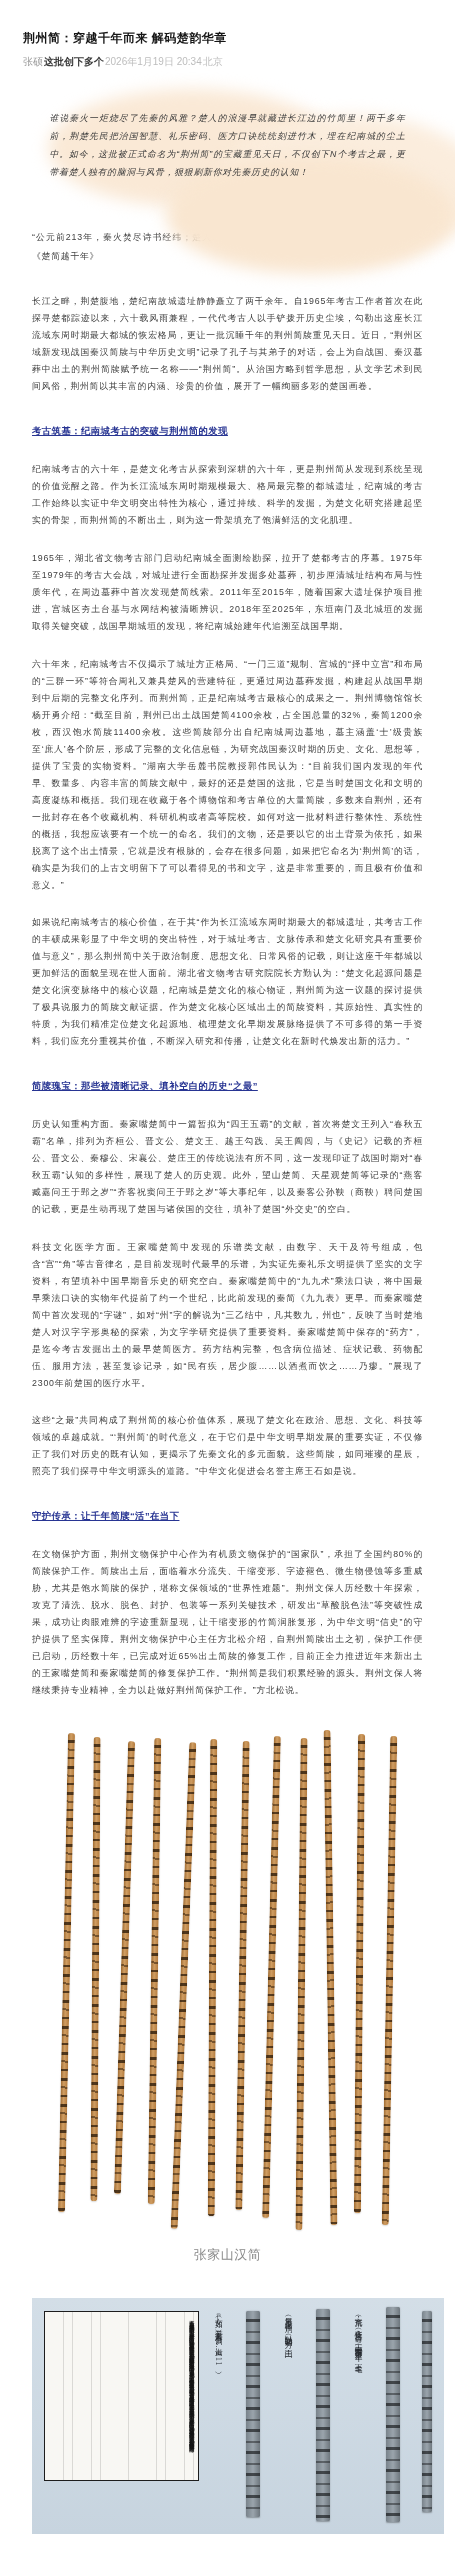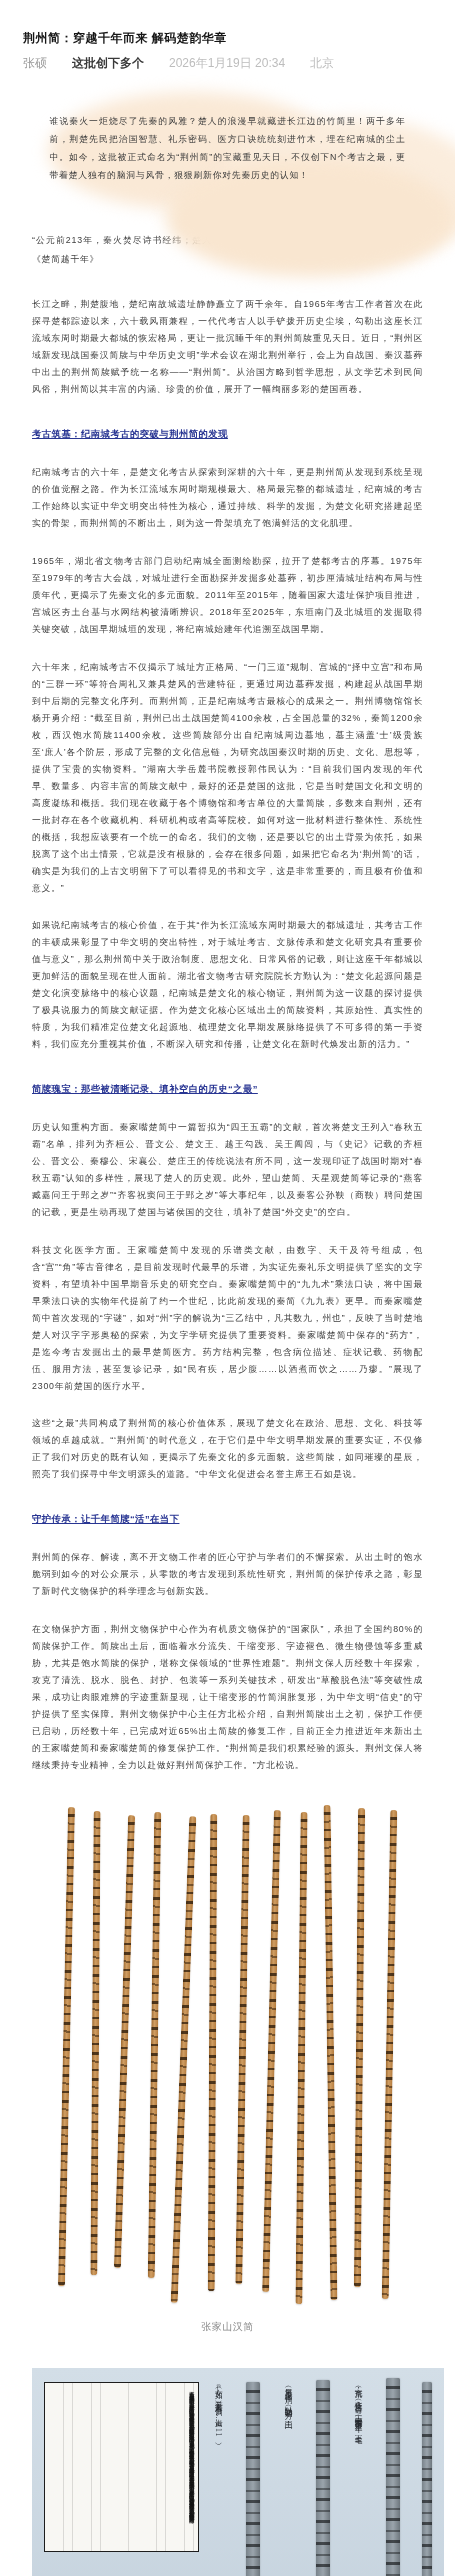--- a/index.html
+++ b/index.html
@@ -4,57 +4,57 @@
 <style>
   html,body{margin:0;padding:0;}
   body{
     width:455px; min-height:3298px; background:#ffffff;
     font-family:"Liberation Sans", sans-serif;
     color:#3f3f3f;
   }
   .page{position:relative; width:455px; overflow:hidden;}
   .header{padding:30px 23px 0 23px;}
   .title{font-size:12px; font-weight:700; color:#161616; letter-spacing:0.5px; line-height:1.35;}
-  .byline{margin-top:9.3px; font-size:12px; display:flex; gap:25px; align-items:center;}
+  .byline{margin-top:9.3px; font-size:10px; display:flex; gap:1px; align-items:center;}
   .byline .author{color:#9b9b9b;}
   .byline .account{color:#3a3a3a; font-weight:700;}
   .byline .datetime,.byline .location{color:#bdbdbd;}
   .content{padding:0 32px;}
   p.body-p{
     font-size:8.8px; line-height:17px; letter-spacing:0.8px;
     text-align:justify; margin:20.6px 0; color:#3e3e3e;
   }
   h2.section-h{
     font-size:9.3px; font-weight:700; color:#283593;
     letter-spacing:0.5px; margin:30px 0 23px 0;text-decoration:underline;
   }
   
   .intro-wrap{position:relative; margin-top:25px; padding:14.4px 17.5px 15.5px 17.5px;}
   .blob{position:absolute; filter:blur(8.2px); background:#fae9d6; border-radius:50%; z-index:0;}
   .blob.b1{left:15.5px; top:-5.2px; width:289px; height:118px;}
   .blob.b2{right:-62px; top:20.6px; width:268px; height:144px; background:#fbeddd;}
   .blob.b3{left:134px; top:62px; width:289px; height:118px; background:#f9e6d0;}
-  .intro-text{position:relative; z-index:1; font-size:8.8px; line-height:18px; letter-spacing:0.8px; text-align:justify; color:#3a3a3a; margin:0;}
+  .intro-text{position:relative; z-index:1; font-size:8.8px; line-height:18px; letter-spacing:0.8px; text-align:justify; color:#3a3a3a; margin:0;font-style:italic;}
   .quote-p{font-size:8.8px; line-height:19px; letter-spacing:0.8px; margin:32px 0 27px 0; color:#3e3e3e; text-align:justify;}
   
   .fig1{margin:27px auto 0 auto; width:330px; height:502px; display:flex; justify-content:space-between; align-items:flex-start; background:#ffffff;}
   .slip{
     width:6.7px; border-radius:3.1px;
     background:linear-gradient(90deg,#a8six 0); 
   }
   .slip{
     background:
       repeating-linear-gradient(180deg,
         rgba(43,26,9,0) 0 7.2px, rgba(43,26,9,.78) 7.2px 9.8px,
         rgba(43,26,9,0) 9.8px 15.5px, rgba(54,33,12,.55) 15.5px 17.5px,
         rgba(43,26,9,0) 17.5px 24px, rgba(35,20,6,.7) 24px 26px),
       linear-gradient(90deg,#9d6930,#d09e63 45%,#b37a3c);
     box-shadow:0 1px 1.5px rgba(0,0,0,.15);
   }
-  .caption{font-size:10px; color:#8a8a8a; text-align:center; margin:17.5px 0 5.2px 0; letter-spacing:0.5px;}
+  .caption{font-size:13px; color:#8a8a8a; text-align:center; margin:17.5px 0 5.2px 0; letter-spacing:0.5px;}
   
   .fig2{
     width:412px; height:236px; margin:34px auto 0 auto;
     background:linear-gradient(180deg,#d3dee7,#c7d4df);
     display:flex; gap:13.4px; padding:13.4px 12.4px; box-sizing:border-box;
   }
   .fig2-left{width:155px; display:flex; flex-direction:column;}
   .print-panel{
     height:170px; background:#f8f7f3; border:1.5px solid #1d1d1d; box-sizing:border-box;
     padding:4.1px 3.1px; overflow:hidden;
@@ -96,32 +96,31 @@
 
     <div class="intro-wrap">
       <div class="blob b1"></div>
       <div class="blob b2"></div>
       <div class="blob b3"></div>
       <p class="intro-text">谁说秦火一炬烧尽了先秦的风雅？楚人的浪漫早就藏进长江边的竹简里！两千多年前，荆楚先民把治国智慧、礼乐密码、医方口诀统统刻进竹木，埋在纪南城的尘土中。如今，这批被正式命名为“荆州简”的宝藏重见天日，不仅创下N个考古之最，更带着楚人独有的脑洞与风骨，狠狠刷新你对先秦历史的认知！</p>
     </div>
 
     <p class="quote-p">“公元前213年，秦火焚尽诗书经纬；楚人却在长江的褶皱里，埋藏了另一种春秋……”——《楚简越千年》</p>
 
-    <p class="body-p">长江之畔，荆楚腹地，楚纪南故城遗址静静矗立了两千余年。自1965年考古工作者首次在此探寻楚都踪迹以来，六十载风雨兼程，一代代考古人以手铲拨开历史尘埃，勾勒出这座长江流域东周时期最大都城的恢宏格局，更让一批沉睡千年的荆州简牍重见天日。近日，“荆州区域新发现战国秦汉简牍与中华历史文明”学术会议在湖北荆州举行，会上为自战国、秦汉墓葬中出土的荆州简牍赋予统一名称——“荆州简”。从治国方略到哲学思想，从文学艺术到民间风俗，荆州简以其丰富的内涵、珍贵的价值，展开了一幅绚丽多彩的楚国画卷。</p>
+    <p class="body-p">长江之畔，荆楚腹地，楚纪南故城遗址静静矗立了两千余年。自1965年考古工作者首次在此探寻楚都踪迹以来，六十载风雨兼程，一代代考古人以手铲拨开历史尘埃，勾勒出这座长江流域东周时期最大都城的恢宏格局，更让一批沉睡千年的荆州简牍重见天日。近日，“荆州区域新发现战国秦汉简牍与中华历史文明”记录了孔子与其弟子的对话，会上为自战国、秦汉墓葬中出土的荆州简牍赋予统一名称——“荆州简”。从治国方略到哲学思想，从文学艺术到民间风俗，荆州简以其丰富的内涵、珍贵的价值，展开了一幅绚丽多彩的楚国画卷。</p>
     <h2 class="section-h">考古筑基：纪南城考古的突破与荆州简的发现</h2>
     <p class="body-p">纪南城考古的六十年，是楚文化考古从探索到深耕的六十年，更是荆州简从发现到系统呈现的价值觉醒之路。作为长江流域东周时期规模最大、格局最完整的都城遗址，纪南城的考古工作始终以实证中华文明突出特性为核心，通过持续、科学的发掘，为楚文化研究搭建起坚实的骨架，而荆州简的不断出土，则为这一骨架填充了饱满鲜活的文化肌理。</p>
-    <p class="body-p">1965年，湖北省文物考古部门启动纪南城全面测绘勘探，拉开了楚都考古的序幕。1975年至1979年的考古大会战，对城址进行全面勘探并发掘多处墓葬，初步厘清城址结构布局与性质年代，更揭示了先秦文化的多元面貌。2011年至2015年，随着国家大遗址保护项目推进，宫城区夯土台基与水网结构被清晰辨识。2018年至2025年，东垣南门及北城垣的发掘取得关键突破，战国早期城垣的发现，将纪南城始建年代追溯至战国早期。</p>
+    <p class="body-p">1965年，湖北省文物考古部门启动纪南城全面测绘勘探，拉开了楚都考古的序幕。1975年至1979年的考古大会战，对城址进行全面勘探并发掘多处墓葬，初步厘清城址结构布局与性质年代，在周边墓葬中首次发现楚简线索。2011年至2015年，随着国家大遗址保护项目推进，宫城区夯土台基与水网结构被清晰辨识。2018年至2025年，东垣南门及北城垣的发掘取得关键突破，战国早期城垣的发现，将纪南城始建年代追溯至战国早期。</p>
     <p class="body-p">六十年来，纪南城考古不仅揭示了城址方正格局、“一门三道”规制、宫城的“择中立宫”和布局的“三群一环”等符合周礼又兼具楚风的营建特征，更通过周边墓葬发掘，构建起从战国早期到中后期的完整文化序列。而荆州简，正是纪南城考古最核心的成果之一。荆州博物馆馆长杨开勇介绍：“截至目前，荆州已出土战国楚简4100余枚，占全国总量的32%，秦简1200余枚，西汉饱水简牍11400余枚。这些简牍部分出自纪南城周边墓地，墓主涵盖‘士’级贵族至‘庶人’各个阶层，形成了完整的文化信息链，为研究战国秦汉时期的历史、文化、思想等，提供了宝贵的实物资料。”湖南大学岳麓书院教授郭伟民认为：“目前我们国内发现的年代早、数量多、内容丰富的简牍文献中，最好的还是楚国的这批，它是当时楚国文化和文明的高度凝练和概括。我们现在收藏于各个博物馆和考古单位的大量简牍，多数来自荆州，还有一批封存在各个收藏机构、科研机构或者高等院校。如何对这一批材料进行整体性、系统性的概括，我想应该要有一个统一的命名。我们的文物，还是要以它的出土背景为依托，如果脱离了这个出土情景，它就是没有根脉的，会存在很多问题，如果把它命名为‘荆州简’的话，确实是为我们的上古文明留下了可以看得见的书和文字，这是非常重要的，而且极有价值和意义。”</p>
     <p class="body-p">如果说纪南城考古的核心价值，在于其“作为长江流域东周时期最大的都城遗址，其考古工作的丰硕成果彰显了中华文明的突出特性，对于城址考古、文脉传承和楚文化研究具有重要价值与意义”，那么荆州简中关于政治制度、思想文化、日常风俗的记载，则让这座千年都城以更加鲜活的面貌呈现在世人面前。湖北省文物考古研究院院长方勤认为：“楚文化起源问题是楚文化演变脉络中的核心议题，纪南城是楚文化的核心物证，荆州简为这一议题的探讨提供了极具说服力的简牍文献证据。作为楚文化核心区域出土的简牍资料，其原始性、真实性的特质，为我们精准定位楚文化起源地、梳理楚文化早期发展脉络提供了不可多得的第一手资料，我们应充分重视其价值，不断深入研究和传播，让楚文化在新时代焕发出新的活力。”</p>
     <h2 class="section-h">简牍瑰宝：那些被清晰记录、填补空白的历史“之最”</h2>
     <p class="body-p">历史认知重构方面。秦家嘴楚简中一篇暂拟为“四王五霸”的文献，首次将楚文王列入“春秋五霸”名单，排列为齐桓公、晋文公、楚文王、越王勾践、吴王阖闾，与《史记》记载的齐桓公、晋文公、秦穆公、宋襄公、楚庄王的传统说法有所不同，这一发现印证了战国时期对“春秋五霸”认知的多样性，展现了楚人的历史观。此外，望山楚简、天星观楚简等记录的“燕客臧嘉问王于郢之岁”“齐客祝窦问王于郢之岁”等大事纪年，以及秦客公孙鞅（商鞅）聘问楚国的记载，更是生动再现了楚国与诸侯国的交往，填补了楚国“外交史”的空白。</p>
     <p class="body-p">科技文化医学方面。王家嘴楚简中发现的乐谱类文献，由数字、天干及符号组成，包含“宫”“角”等古音律名，是目前发现时代最早的乐谱，为实证先秦礼乐文明提供了坚实的文字资料，有望填补中国早期音乐史的研究空白。秦家嘴楚简中的“九九术”乘法口诀，将中国最早乘法口诀的实物年代提前了约一个世纪，比此前发现的秦简《九九表》更早。而秦家嘴楚简中首次发现的“字谜”，如对“州”字的解说为“三乙结中，凡其数九，州也”，反映了当时楚地楚人对汉字字形奥秘的探索，为文字学研究提供了重要资料。秦家嘴楚简中保存的“药方”，是迄今考古发掘出土的最早楚简医方。药方结构完整，包含病位描述、症状记载、药物配伍、服用方法，甚至复诊记录，如“民有疾，居少腹……以酒煮而饮之……乃瘳。”展现了2300年前楚国的医疗水平。</p>
     <p class="body-p">这些“之最”共同构成了荆州简的核心价值体系，展现了楚文化在政治、思想、文化、科技等领域的卓越成就。“‘荆州简’的时代意义，在于它们是中华文明早期发展的重要实证，不仅修正了我们对历史的既有认知，更揭示了先秦文化的多元面貌。这些简牍，如同璀璨的星辰，照亮了我们探寻中华文明源头的道路。”中华文化促进会名誉主席王石如是说。</p>
     <h2 class="section-h">守护传承：让千年简牍“活”在当下</h2>
-    <p class="body-p">荆州简的保存、解读，离不开文物工作者的匠心守护与学者们的不懈探索。从出土时的饱水脆弱到如今的对公众展示，从零散的考古发现到系统性研究，荆州简的保护传承之路，彰显了新时代文物保护的科学理念与创新实践。</p>
     <p class="body-p">在文物保护方面，荆州文物保护中心作为有机质文物保护的“国家队”，承担了全国约80%的简牍保护工作。简牍出土后，面临着水分流失、干缩变形、字迹褪色、微生物侵蚀等多重威胁，尤其是饱水简牍的保护，堪称文保领域的“世界性难题”。荆州文保人历经数十年探索，攻克了清洗、脱水、脱色、封护、包装等一系列关键技术，研发出“草酸脱色法”等突破性成果，成功让肉眼难辨的字迹重新显现，让干缩变形的竹简润胀复形，为中华文明“信史”的守护提供了坚实保障。荆州文物保护中心主任方北松介绍，自荆州简牍出土之初，保护工作便已启动，历经数十年，已完成对近65%出土简牍的修复工作，目前正全力推进近年来新出土的王家嘴楚简和秦家嘴楚简的修复保护工作。“荆州简是我们积累经验的源头。荆州文保人将继续秉持专业精神，全力以赴做好荆州简保护工作。”方北松说。</p>
 
     <div class="fig1">
       <div class="slip" style="height:479px; margin-top:6.2px; transform:rotate(1.2deg);"></div>
       <div class="slip" style="height:464px; margin-top:10.3px; transform:rotate(0.4deg);"></div>
       <div class="slip" style="height:453px; margin-top:14.4px; transform:rotate(1.8deg);"></div>
       <div class="slip" style="height:466px; margin-top:11.3px; transform:rotate(0.8deg);"></div>
       <div class="slip" style="height:487px; margin-top:15.5px; transform:rotate(2.2deg);"></div>
       <div class="slip" style="height:477px; margin-top:13px; transform:rotate(0.3deg);"></div>
       <div class="slip" style="height:469px; margin-top:14.4px; transform:rotate(0.9deg);"></div>

